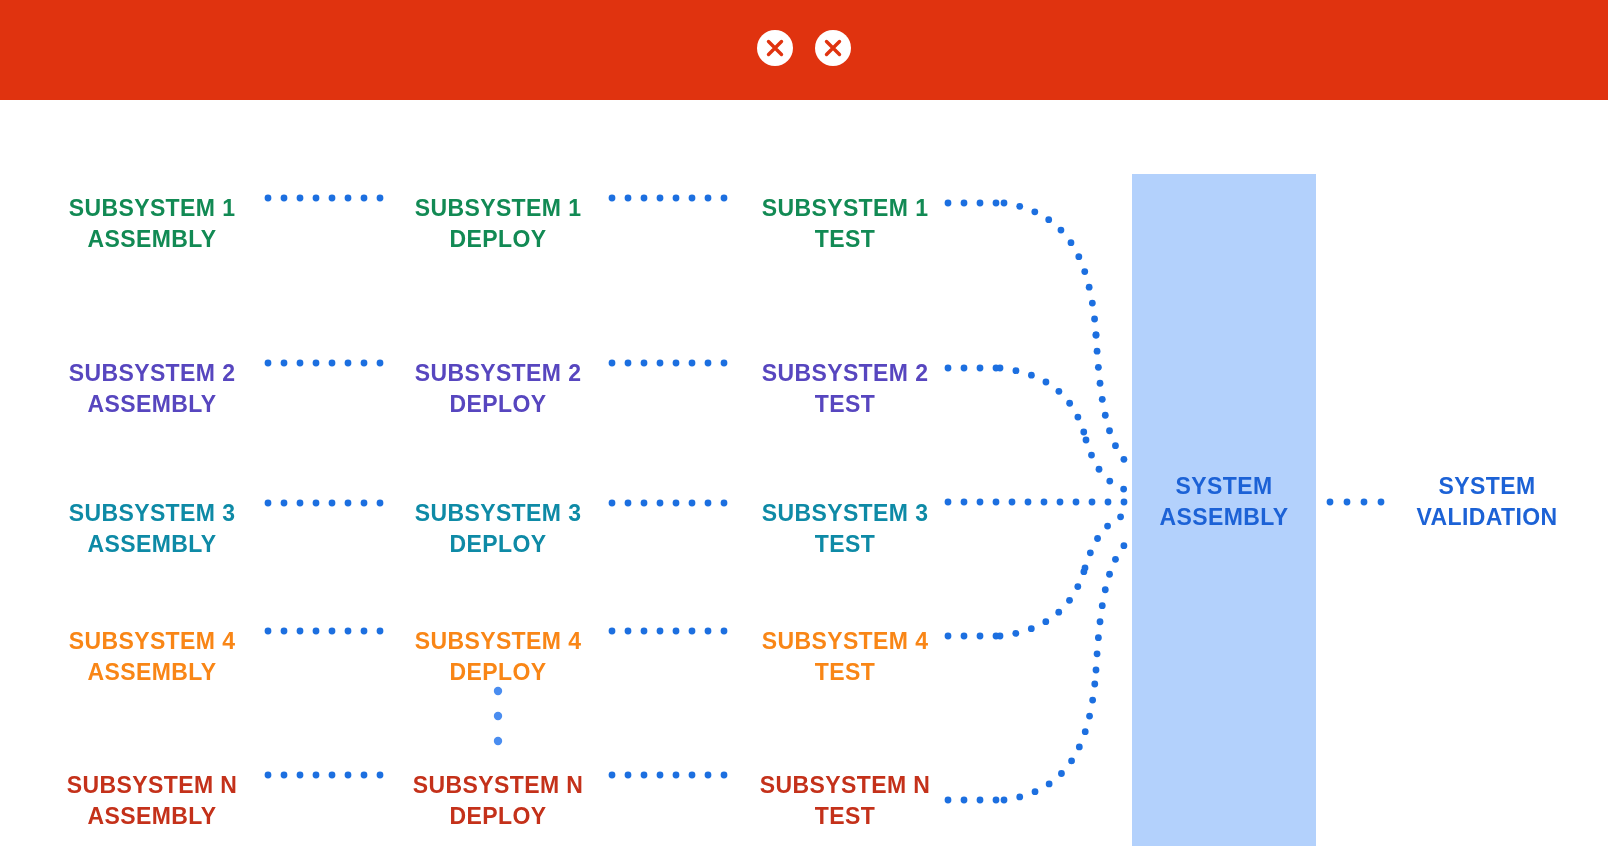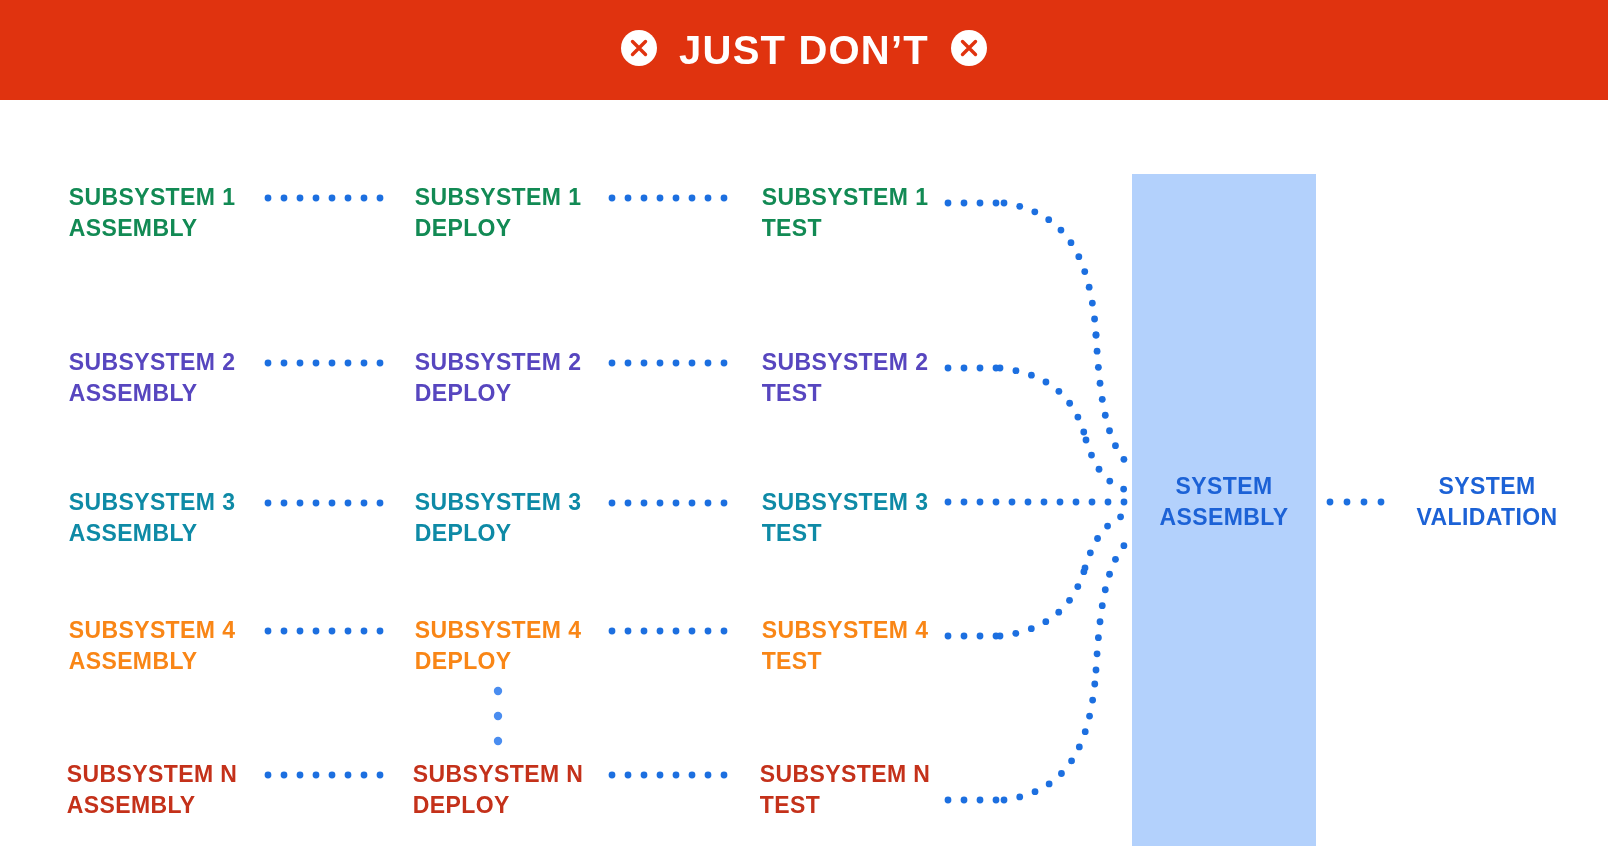--- a/index.html
+++ b/index.html
@@ -49,25 +49,27 @@
     position: absolute;
     left: 0; top: 0;
     width: 1608px;
     height: 746px;
     pointer-events: none;
   }
 
   .node {
     position: absolute;
     transform: translate(-50%, -50%);
+    text-align: center;
     font-size: 23px;
     font-weight: 700;
     line-height: 1.36;
     letter-spacing: 0.4px;
     white-space: nowrap;
+    margin-top: 11px;
   }
 
   #system-assembly-box {
     position: absolute;
     left: 1132px;
     top: 74px;
     width: 184px;
     height: 672px;
     background: #b3d1fc;
   }
@@ -101,21 +103,20 @@
 </head>
 <body>
 
 <div id="banner">
   <span class="x-badge">
     <svg width="36" height="36" viewBox="0 0 36 36">
       <circle cx="18" cy="18" r="18" fill="#ffffff"></circle>
       <path d="M11.5 11.5 L24.5 24.5 M24.5 11.5 L11.5 24.5" stroke="#e0330f" stroke-width="3.4" stroke-linecap="round"></path>
     </svg>
   </span>
-  <span id="banner-title">JUST DON’T</span>
   <span class="x-badge">
     <svg width="36" height="36" viewBox="0 0 36 36">
       <circle cx="18" cy="18" r="18" fill="#ffffff"></circle>
       <path d="M11.5 11.5 L24.5 24.5 M24.5 11.5 L11.5 24.5" stroke="#e0330f" stroke-width="3.4" stroke-linecap="round"></path>
     </svg>
   </span>
 </div>
 
 <div id="diagram">
 

